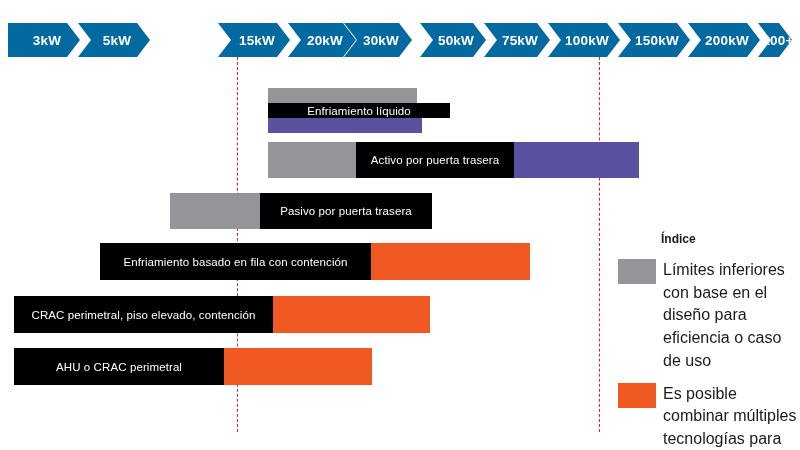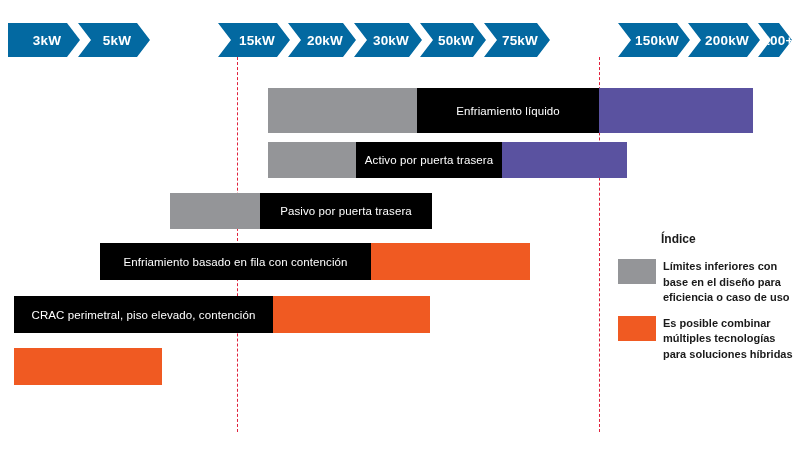--- a/index.html
+++ b/index.html
@@ -44,75 +44,78 @@
   }
 
   
   #legend { position: absolute; left: 618px; top: 232px; width: 180px; }
   #legend-title { font-size: 12px; font-weight: 700; color: #1a1a1a; margin-bottom: 13px; padding-left: 43px; }
   .leg-row { display: flex; align-items: flex-start; margin-bottom: 10px; }
   .swatch { width: 38px; height: 25px; flex: 0 0 38px; margin-right: 7px; }
   .sw-gray { background: #949598; }
   .sw-purple { background: #5a52a0; }
   .sw-orange { background: #f05a22; }
-  .leg-text { font-size: 11px; line-height: 1.42; color: #1a1a1a; font-weight: bold; }
+  .leg-text { font-size: 16px; line-height: 1.42; color: #1a1a1a; }
   .leg-row.orange-row { margin-top: 9px; }
 </style>
 </head>
 <body>
 
 <div id="stage">
 
   <div id="scale">
     <div class="seg first" style="left:0px; width:72px;">
       <span>3kW</span>
       </div>
     <div class="seg" style="left:70px; width:72px;">
       <span>5kW</span>
       </div>
     <div class="seg" style="left:210px; width:72px;">
       <span>15kW</span>
       </div>
     <div class="seg" style="left:280px; width:68px;">
       <span>20kW</span>
       </div>
-    <div class="seg" style="left:346px; width:68px;">
+    <div class="seg" style="left:336px; width:68px;">
       <span>30kW</span>
       </div>
     <div class="seg" style="left:412px; width:66px;">
       <span>50kW</span>
       </div>
     <div class="seg" style="left:476px; width:66px;">
       <span>75kW</span>
+      </div>
+    <div class="seg" style="left:540px; width:72px;">
+      <span>100kW</span>
       </div>
     <div class="seg" style="left:610px; width:72px;">
       <span>150kW</span>
       </div>
     <div class="seg" style="left:680px; width:72px;">
       <span>200kW</span>
       </div>
     <div class="seg" style="left:750px; width:34px;">
       <span>200+</span>
       </div>
   </div>
 
   <div class="vline" style="left:237px;"></div>
   <div class="vline" style="left:599px;"></div>
 
-  <div class="bar" style="left:268px; top:88px; width:485px; height:45px;">
+  <div class="bar" style="left:268px; top:88px; width:485px; height:45px;flex-direction:column;">
     <div class="seg-gray" style="width:149px;"></div>
     <div class="seg-black" style="width:182px;">
       <div class="barlabel">Enfriamiento líquido</div>
     </div>
     <div class="seg-purple" style="width:154px;"></div>
   </div>
 
   <div class="bar" style="left:268px; top:142px; width:387px; height:36px;">
     <div class="seg-gray" style="width:88px;"></div>
-    <div class="seg-black" style="width:146px;">
+    <div class="seg-black" style="width:158px;">
       <div class="barlabel">Activo por puerta trasera</div>
     </div>
     <div class="seg-purple" style="width:125px;"></div>
   </div>
 
   <div class="bar" style="left:170px; top:193px; width:262px; height:36px;">
     <div class="seg-gray" style="width:90px;"></div>
     <div class="seg-black" style="width:172px;">
       <div class="barlabel">Pasivo por puerta trasera</div>
     </div>
@@ -126,20 +129,23 @@
   </div>
 
   <div class="bar" style="left:14px; top:296px; width:416px; height:37px;">
     <div class="seg-black" style="width:259px;">
       <div class="barlabel">CRAC perimetral, piso elevado, contención</div>
     </div>
     <div class="seg-orange" style="width:157px;"></div>
   </div>
 
   <div class="bar" style="left:14px; top:348px; width:358px; height:37px;">
+    <div class="seg-black" style="width:210px;">
+      <div class="barlabel">AHU o CRAC perimetral</div>
+    </div>
     <div class="seg-orange" style="width:148px;"></div>
   </div>
 
   <div id="legend">
     <div id="legend-title">Índice</div>
 
     <div class="leg-row">
       <div class="swatch sw-gray"></div>
       <div class="leg-text">Límites inferiores con base en el diseño para eficiencia o caso de uso</div>
     </div>

